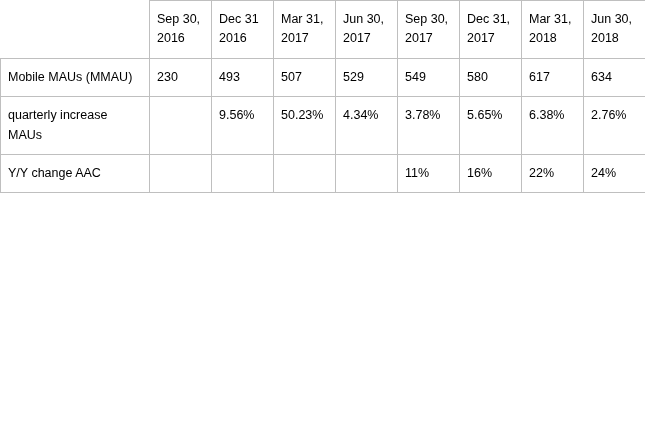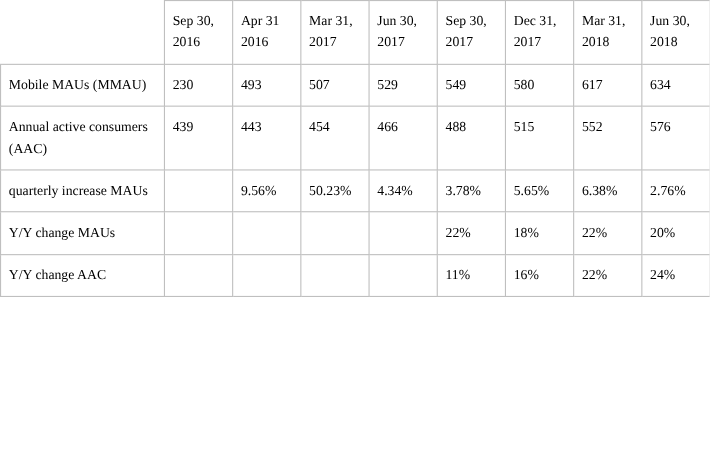--- a/index.html
+++ b/index.html
@@ -10,21 +10,20 @@
   body {
     width: 645px;
     height: 426px;
     font-family: "Liberation Sans", sans-serif;
     color: #000000;
     overflow: hidden;
   }
   .table-wrap {
     padding: 0;
     margin: 0;
-    font-family: Liberation Serif, serif;
   }
   table.metrics {
     border-collapse: collapse;
     table-layout: fixed;
     width: 645px;
     font-size: 12.5px;
   }
   table.metrics td,
   table.metrics th {
     border: 1px solid #bfbfbf;
@@ -64,21 +63,21 @@
       <col class="data-col">
       <col class="data-col">
       <col class="data-col">
       <col class="data-col">
       <col class="data-col">
     </colgroup>
     <thead>
       <tr class="header-row">
         <th class="corner"></th>
         <th>Sep 30, 2016</th>
-        <th>Apr 31 2016</th>
+        <th>Dec 31 2016</th>
         <th>Mar 31, 2017</th>
         <th>Jun 30, 2017</th>
         <th>Sep 30, 2017</th>
         <th>Dec 31, 2017</th>
         <th>Mar 31, 2018</th>
         <th>Jun 30, 2018</th>
       </tr>
     </thead>
     <tbody>
       <tr>
@@ -86,51 +85,29 @@
         <td class="num">230</td>
         <td class="num">493</td>
         <td class="num">507</td>
         <td class="num">529</td>
         <td class="num">549</td>
         <td class="num">580</td>
         <td class="num">617</td>
         <td class="num">634</td>
       </tr>
       <tr>
-        <td class="row-label">Annual active consumers (AAC)</td>
-        <td class="num">439</td>
-        <td class="num">443</td>
-        <td class="num">454</td>
-        <td class="num">466</td>
-        <td class="num">488</td>
-        <td class="num">515</td>
-        <td class="num">552</td>
-        <td class="num">576</td>
-      </tr>
-      <tr>
         <td class="row-label">quarterly increase MAUs</td>
         <td class="num empty-cell"></td>
         <td class="num">9.56%</td>
         <td class="num">50.23%</td>
         <td class="num">4.34%</td>
         <td class="num">3.78%</td>
         <td class="num">5.65%</td>
         <td class="num">6.38%</td>
         <td class="num">2.76%</td>
-      </tr>
-      <tr>
-        <td class="row-label">Y/Y change MAUs</td>
-        <td class="num empty-cell"></td>
-        <td class="num empty-cell"></td>
-        <td class="num empty-cell"></td>
-        <td class="num empty-cell"></td>
-        <td class="num">22%</td>
-        <td class="num">18%</td>
-        <td class="num">22%</td>
-        <td class="num">20%</td>
       </tr>
       <tr>
         <td class="row-label">Y/Y change AAC</td>
         <td class="num empty-cell"></td>
         <td class="num empty-cell"></td>
         <td class="num empty-cell"></td>
         <td class="num empty-cell"></td>
         <td class="num">11%</td>
         <td class="num">16%</td>
         <td class="num">22%</td>

